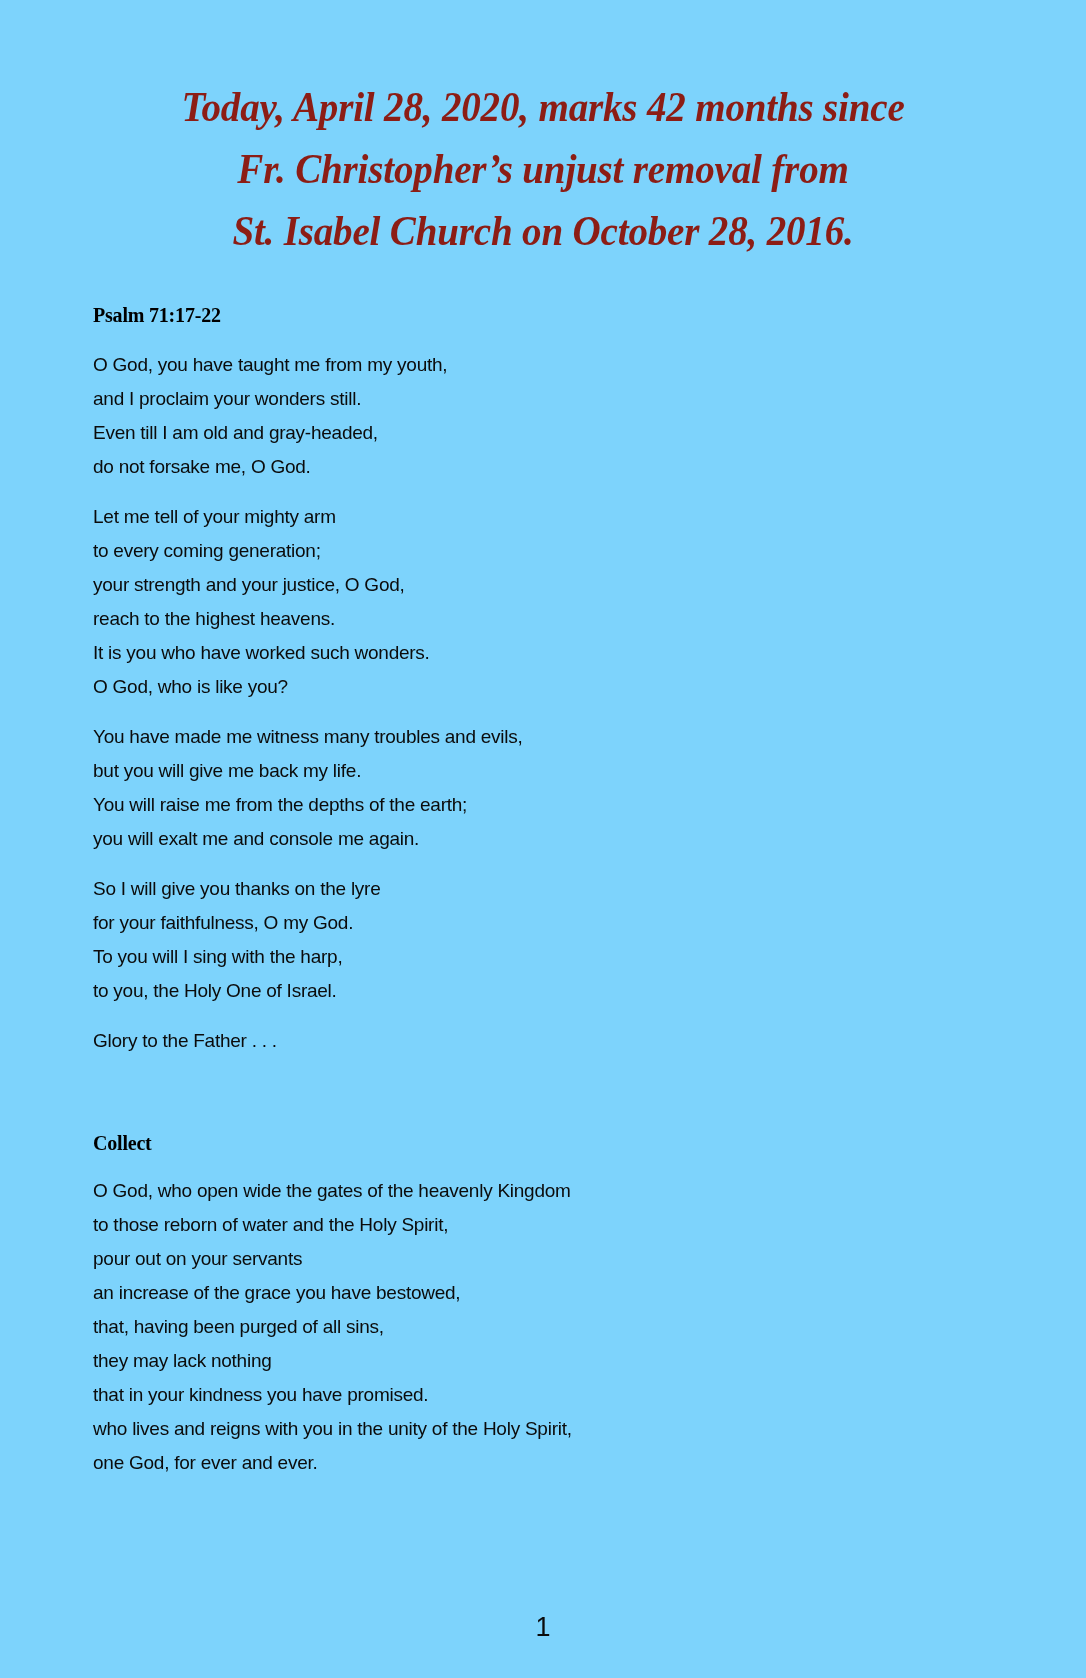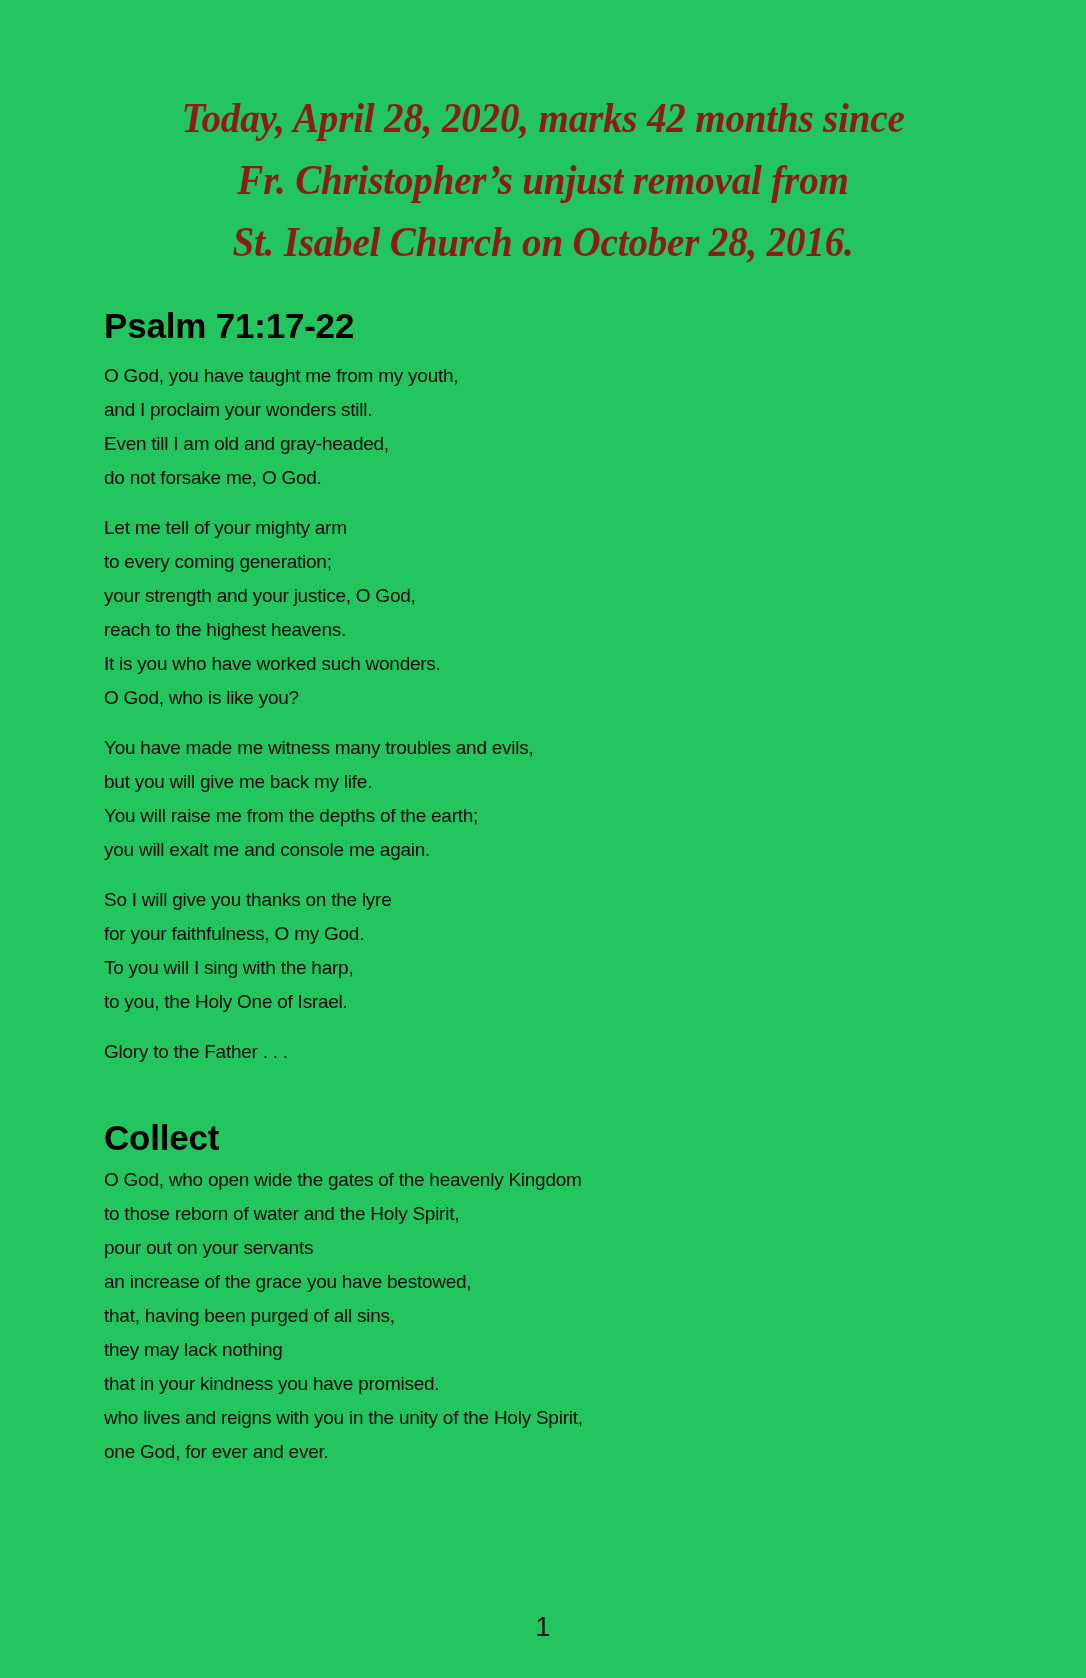--- a/index.html
+++ b/index.html
@@ -11,23 +11,23 @@
     width: 1086px;
     height: 1678px;
     font-family: "Liberation Sans", sans-serif;
     color: #000000;
     -webkit-font-smoothing: antialiased;
   }
   .page {
     position: relative;
     width: 1086px;
     height: 1678px;
-    background: #22c55e;
+    background: #7dd3fc;
     box-sizing: border-box;
-    padding: 15px;
+    padding: 4px;
     overflow: hidden;
   }
 
   
   .banner {
     padding: 72px 78px 0 78px;
     text-align: center;
   }
   .banner-line {
     font-family: "Liberation Serif", "DejaVu Serif", serif;
@@ -41,48 +41,48 @@
     transform-origin: center;
     white-space: nowrap;
   }
 
   
   .content {
     padding: 0 78px 0 89px;
     margin-top: 36px;
   }
   .section-title {
-    font-family: Liberation Sans, sans-serif;
+    font-family: Liberation Serif, serif;
     font-weight: bold;
-    font-size: 35px;
+    font-size: 20px;
     line-height: 34px;
     color: #000;
     margin: 0 0 16px 0;
     letter-spacing: -0.2px;
   }
   .stanza {
     margin: 0 0 16px 0;
   }
   .stanza:last-child {
-    margin-bottom: 0;
+    margin-bottom: 16px;
   }
   .line {
     font-family: "Liberation Sans", sans-serif;
     font-weight: normal;
     font-size: 19px;
     line-height: 34px;
     color: #0b0b0b;
     letter-spacing: -0.25px;
     white-space: pre-wrap;
   }
   .spacer-collect {
     height: 52px;
   }
   .collect-title {
-    margin-bottom: 8px;
+    margin-bottom: 14px;
   }
   .collect-body .line {
     line-height: 34px;
   }
 
   
   .page-number {
     position: absolute;
     left: 0;
     right: 0;

